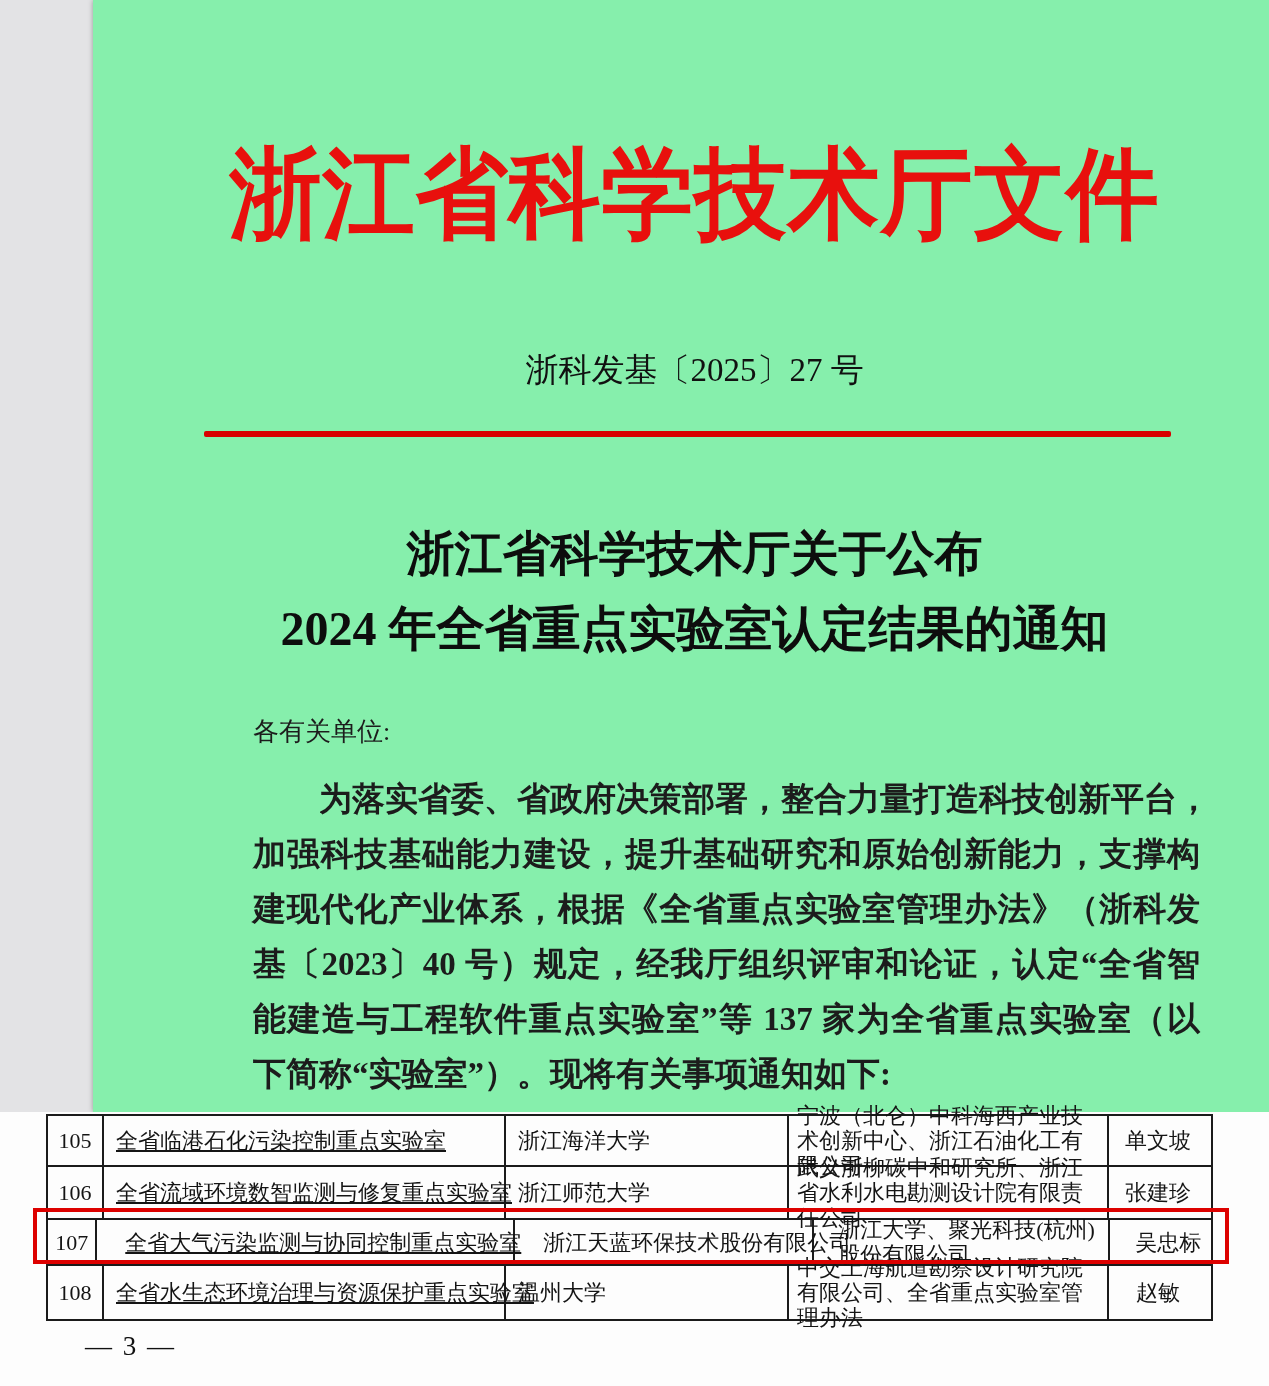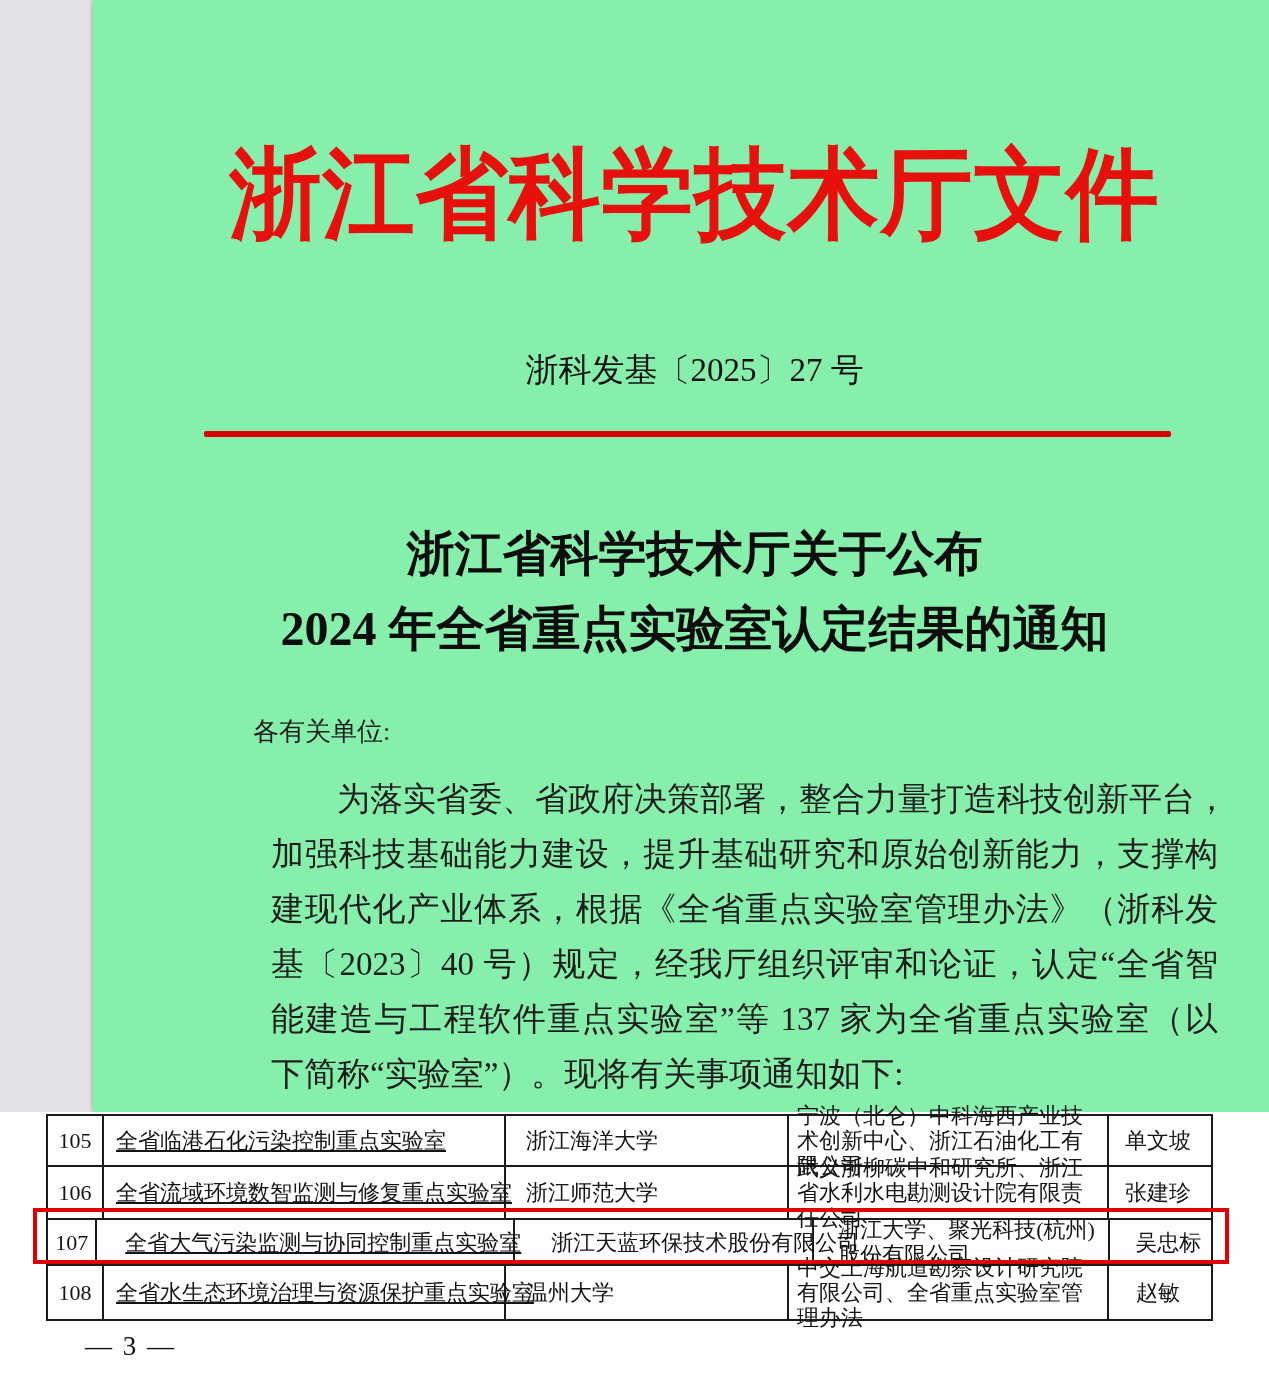--- a/index.html
+++ b/index.html
@@ -43,22 +43,22 @@
     position:absolute;left:0;top:516px;width:100%;
     text-align:center;font-weight:bold;
     font-size:48px;line-height:75px;
     color:#0d0d0d;
   }
   .salutation{
     position:absolute;left:160px;top:710px;
     font-size:26px;line-height:44px;
   }
   .body-text{
-    position:absolute;left:178px;top:772px;width:947px;
-    font-size:33px;line-height:55px;
+    position:absolute;left:160px;top:772px;width:947px;
+    font-size:33px;line-height:55px;font-weight:bold;
   }
   .body-line{
     text-align:justify;
     text-align-last:justify;
     white-space:nowrap;
     overflow:visible;
   }
   .body-line.indent{text-indent:2em;}
   .body-line.last{text-align-last:left;}
 
@@ -83,21 +83,21 @@
     border-right:2px solid #1b1b1b;
     box-sizing:border-box;
     display:flex;align-items:center;
     font-size:22px;line-height:25px;
     padding:2px 8px;
     color:#141414;
   }
   .t-cell:last-child{border-right:none;}
   .c-no{width:56px;justify-content:center;padding:8px 2px;}
   .c-lab{width:402px;padding-left:12px;white-space:nowrap;text-decoration:underline;}
-  .c-inst{width:283px;padding-left:20px;white-space:nowrap;}
+  .c-inst{width:283px;padding-left:12px;white-space:nowrap;}
   .c-part{width:320px;line-height:25px;}
   .c-dir{width:98px;justify-content:center;padding:17px 2px;}
   .r-105{height:51px;}
   .r-106{height:53px;}
   .r-107{height:46px;gap:16px;}
   .r-108{height:53px;}
 
   .highlight-box{
     position:absolute;left:33px;top:96px;width:1196px;height:56px;
     border:4px solid #dd0100;

